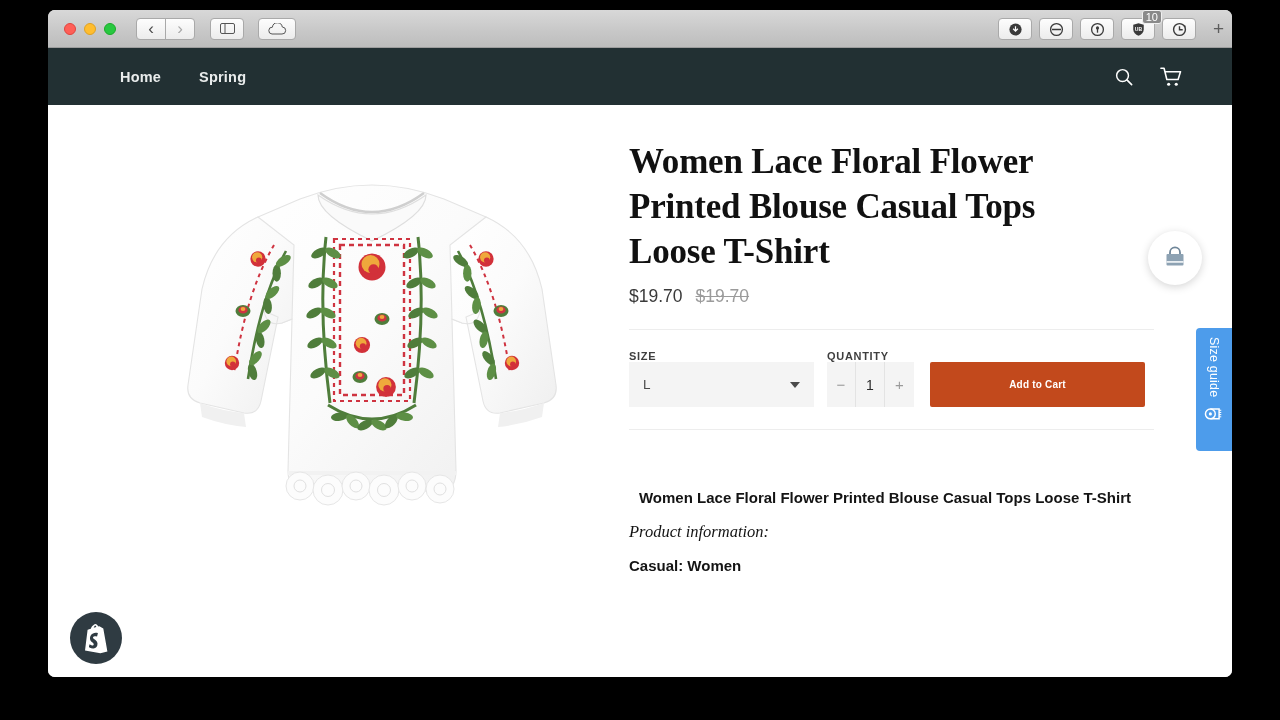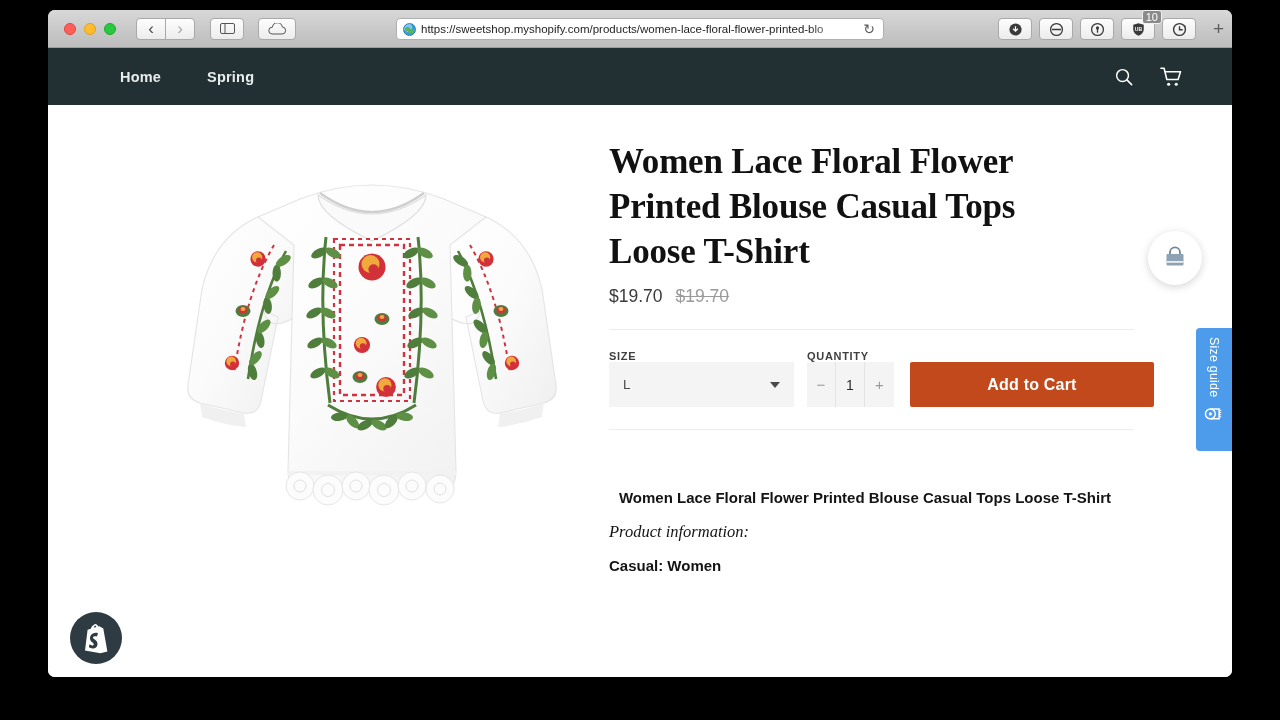--- a/index.html
+++ b/index.html
@@ -101,21 +101,21 @@
     position: absolute; right: 8px; top: 11px;
     font-size: 19px; color: #5e5e5e; line-height: 16px;
   }
 
   
   .site-header {
     height: 57px; background: #223033;
     display: flex; align-items: center;
     padding: 0 48px 0 62px;
   }
-  .nav { display: flex; gap: 26px; }
+  .nav { display: flex; gap: 18px; }
   .nav a {
     color: #e9ecec; font-size: 14.5px; font-weight: 700;
     text-decoration: none; letter-spacing: .2px; padding: 4px 10px;
   }
   .header-icons { margin-left: auto; display: flex; align-items: center; gap: 26px; }
   .ic { color: #fff; display: flex; align-items: center; }
 
   
   .page {
     height: 572px; background: #fff;
@@ -164,25 +164,25 @@
   .stepper { display: flex; height: 45px; }
   .step-cell {
     background: #f4f4f4; width: 29px;
     display: flex; align-items: center; justify-content: center;
     color: #9a9a9a; font-size: 15px;
     border-right: 1px solid #e3e3e3;
   }
   .step-cell.val { width: 29px; color: #2b2b2b; font-size: 14px; font-weight: 400; }
   .step-cell.last { border-right: none; }
   .add-cart {
-    margin-left: 16px; height: 45px; width: 244px;
+    margin-left: 16px; height: 45px; width: 215px;
     background: #c2491c; color: #fff;
     border: none; border-radius: 2px;
     font-family: "Liberation Sans", sans-serif;
-    font-size: 16px; font-weight: 700; letter-spacing: .2px;
+    font-size: 10px; font-weight: 700; letter-spacing: .2px;
     cursor: pointer;
   }
   .divider2 { height: 1px; background: #ededed; margin-top: 22px; width: 525px; }
 
   .desc { margin-top: 44px; width: 512px; }
   .desc-head {
     text-align: center; font-size: 15px; font-weight: 700;
     color: #141414; line-height: 48px;
   }
   .desc-sub {
@@ -247,25 +247,20 @@
         <line x1="5" y1="0.5" x2="5" y2="10.5" stroke="#555"></line>
       </svg>
     </div>
 
     <div class="tb-btn cloud-btn">
       <svg width="20" height="12" viewBox="0 0 20 12">
         <path d="M5 11h10a3.5 3.5 0 0 0 .3-7A5 5 0 0 0 5.4 4.2 3.4 3.4 0 0 0 5 11z" fill="none" stroke="#555" stroke-width="1"></path>
       </svg>
     </div>
 
-    <div class="urlfield">
-      <span class="globe"></span>
-      <span class="url-text">https://sweetshop.myshopify.com/products/women-lace-floral-flower-printed-blo</span>
-      <span class="reload">↻</span>
-    </div>
 
     <div class="right-tools">
       <div class="tb-btn">
         <svg width="15" height="15" viewBox="0 0 16 16">
           <circle cx="8" cy="8" r="6.5" fill="#3a3a3a"></circle>
           <path d="M8 4.5v5M5.5 7.2 8 9.8l2.5-2.6" fill="none" stroke="#fff" stroke-width="1.3"></path>
         </svg>
       </div>
       <div class="tb-btn">
         <svg width="15" height="15" viewBox="0 0 16 16">

